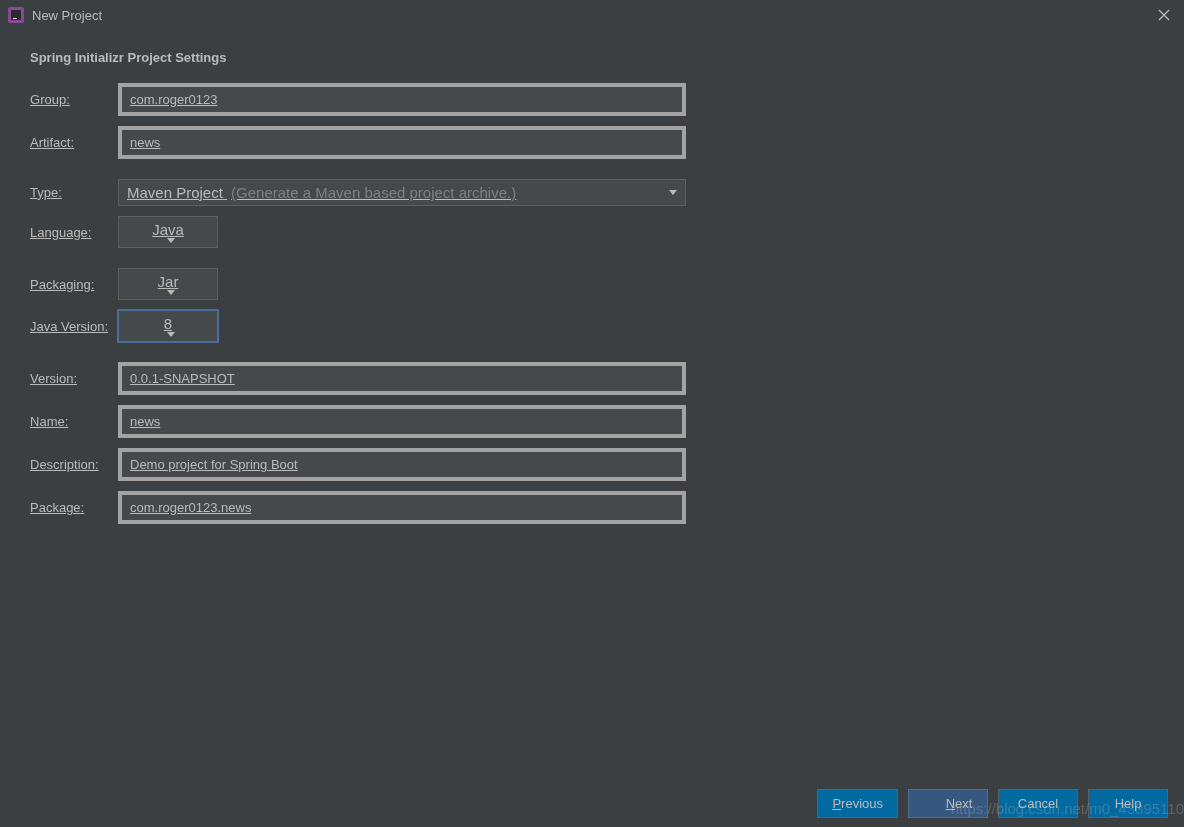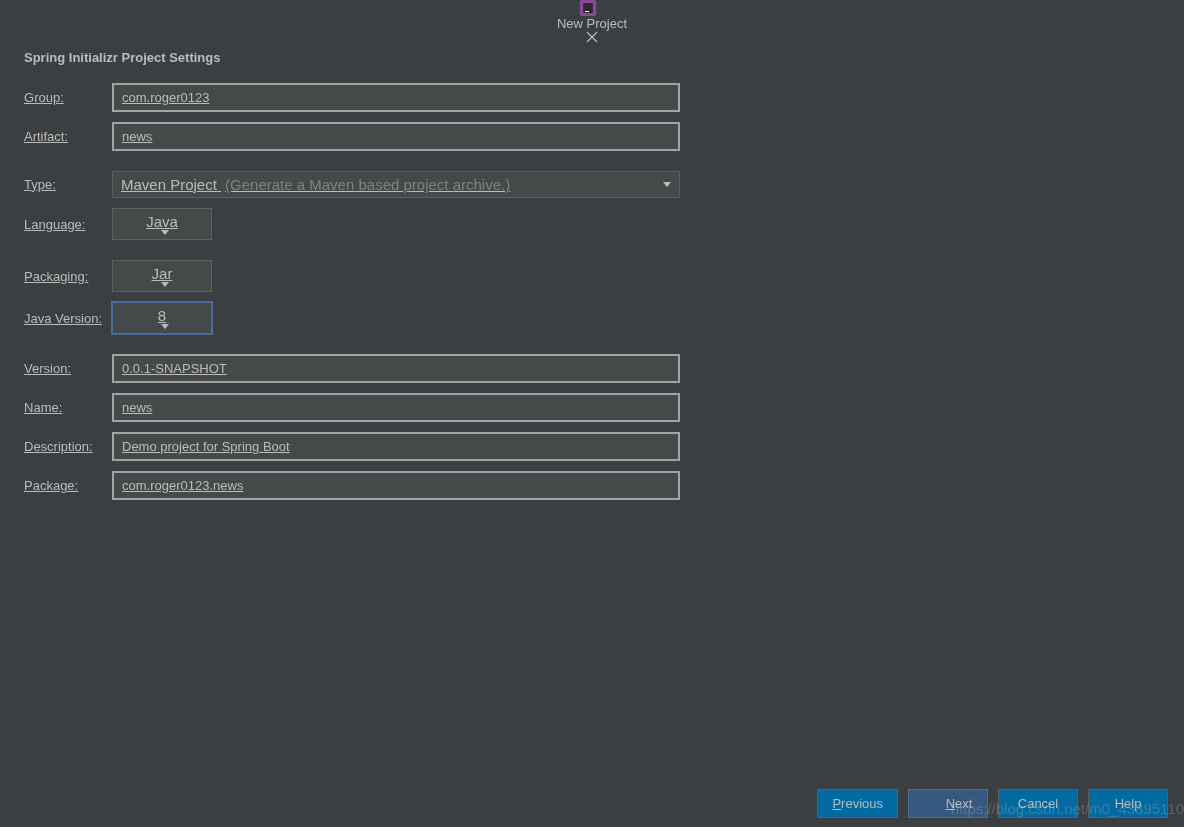--- a/index.html
+++ b/index.html
@@ -16,21 +16,20 @@
       height: 827px;
       overflow: hidden;
       position: relative;
     }
     .titlebar {
       height: 30px;
       display: flex;
       align-items: center;
       padding: 0 8px;
       background: #3c3f41;
-      flex-direction: column;
     }
     .titlebar .app-icon {
       width: 16px;
       height: 16px;
       margin-right: 8px;
       display: inline-block;
     }
     .titlebar .title {
       flex: 1;
       color: #bbbbbb;
@@ -38,21 +37,21 @@
     .titlebar .close-btn {
       width: 24px;
       height: 24px;
       display: flex;
       align-items: center;
       justify-content: center;
       cursor: pointer;
       color: #bbbbbb;
     }
     .content {
-      padding: 20px 24px;
+      padding: 20px 30px;
     }
     .section-title {
       font-weight: bold;
       color: #bbbbbb;
       margin-bottom: 18px;
     }
     .form-row {
       display: flex;
       align-items: center;
       margin-bottom: 10px;
@@ -63,21 +62,21 @@
     }
     .form-label {
       width: 88px;
       color: #bbbbbb;
     }
     .form-label .ul {
       text-decoration: underline;
     }
     .text-input {
       background: #45494a;
-      border: 2px solid #a3a3a3;
+      border: 4px solid #a3a3a3;
       color: #bbbbbb;
       padding: 5px 8px;
       width: 568px;
       font-size: 13px;
       font-family: inherit;
       outline: none;
     }
     .dropdown {
       background: #45494a;
       border: 1px solid #5e6060;

